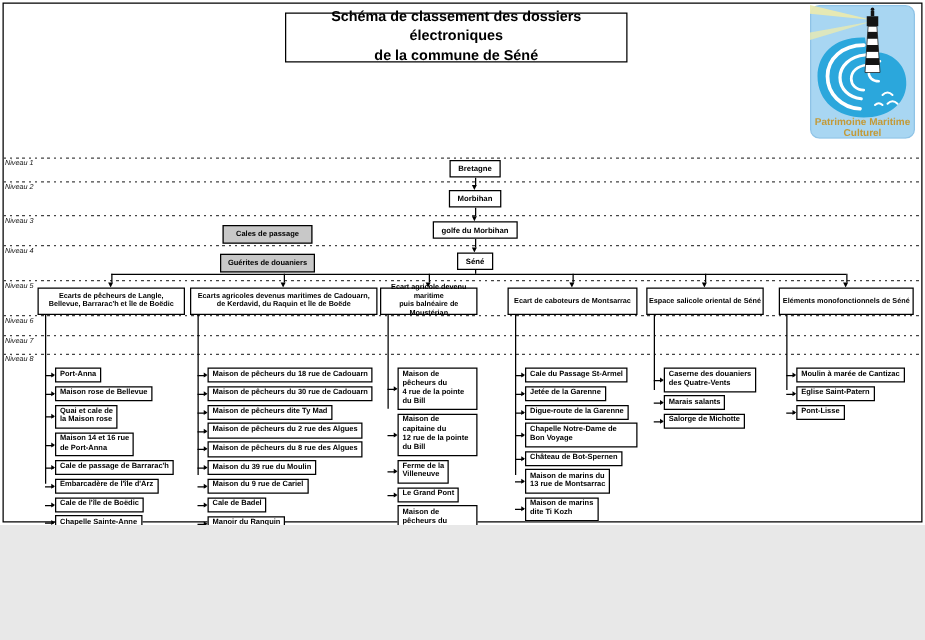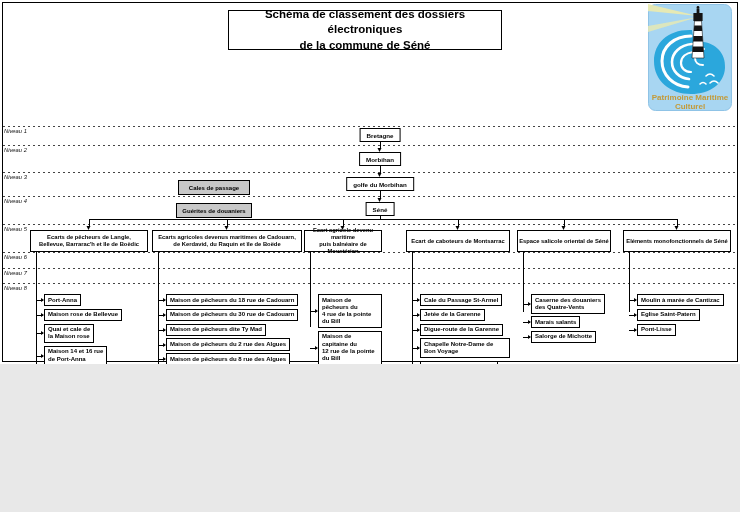--- a/index.html
+++ b/index.html
@@ -1,16 +1,16 @@
 <!DOCTYPE html>
 <html><head>
 <meta charset="utf-8">
 <style>
   html,body{margin:0;padding:0;background:#e8e8e8;}
-  .canvas{position:relative;width:740px;height:364px;background:#fff;overflow:hidden;
+  .canvas{position:relative;width:740px;height:420px;background:#fff;overflow:hidden;
           font-family:"Liberation Sans",sans-serif;color:#000;}
   .frame{position:absolute;inset:2px;border:1px solid #000;pointer-events:none;}
 
   .title-box{position:absolute;left:228px;top:10px;width:272px;height:38px;border:1.2px solid #000;
              background:#fff;display:flex;align-items:center;justify-content:center;text-align:center;
              font-weight:bold;font-size:11.5px;line-height:1.35;white-space:pre-line;}
 
   .logo{position:absolute;left:648px;top:4px;}
 
   .lvl-line{position:absolute;left:3px;right:3px;height:1px;

